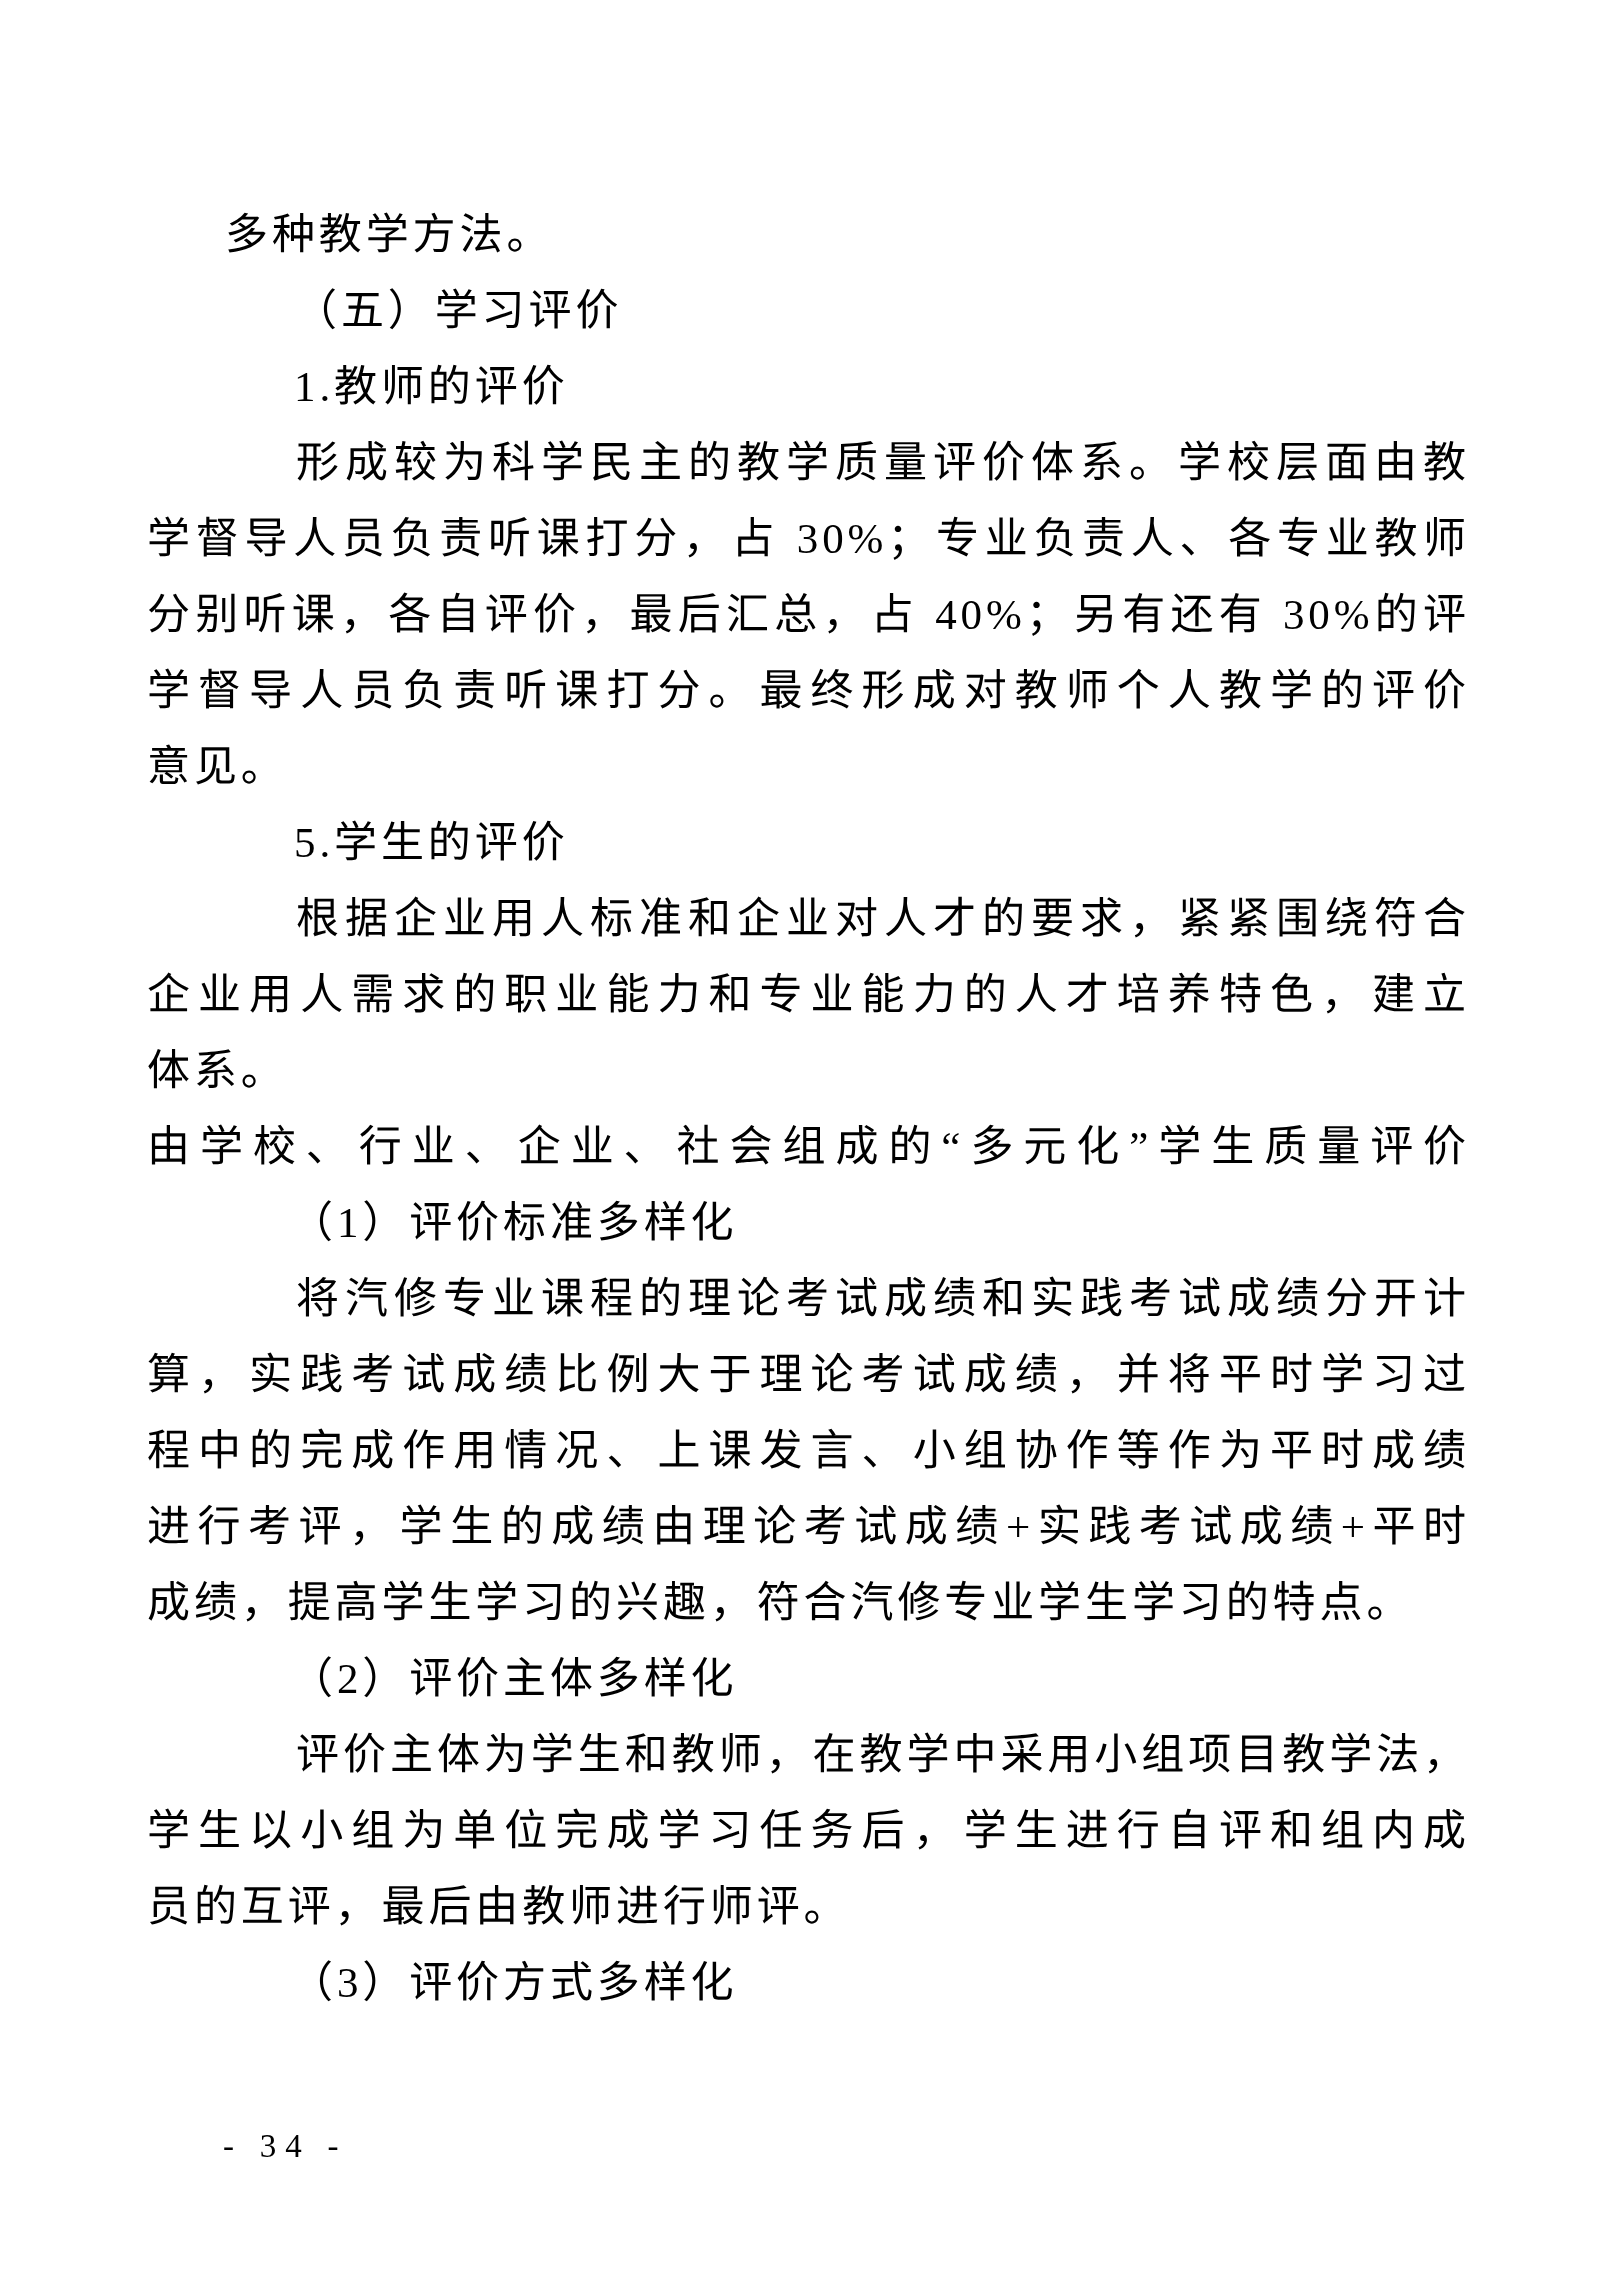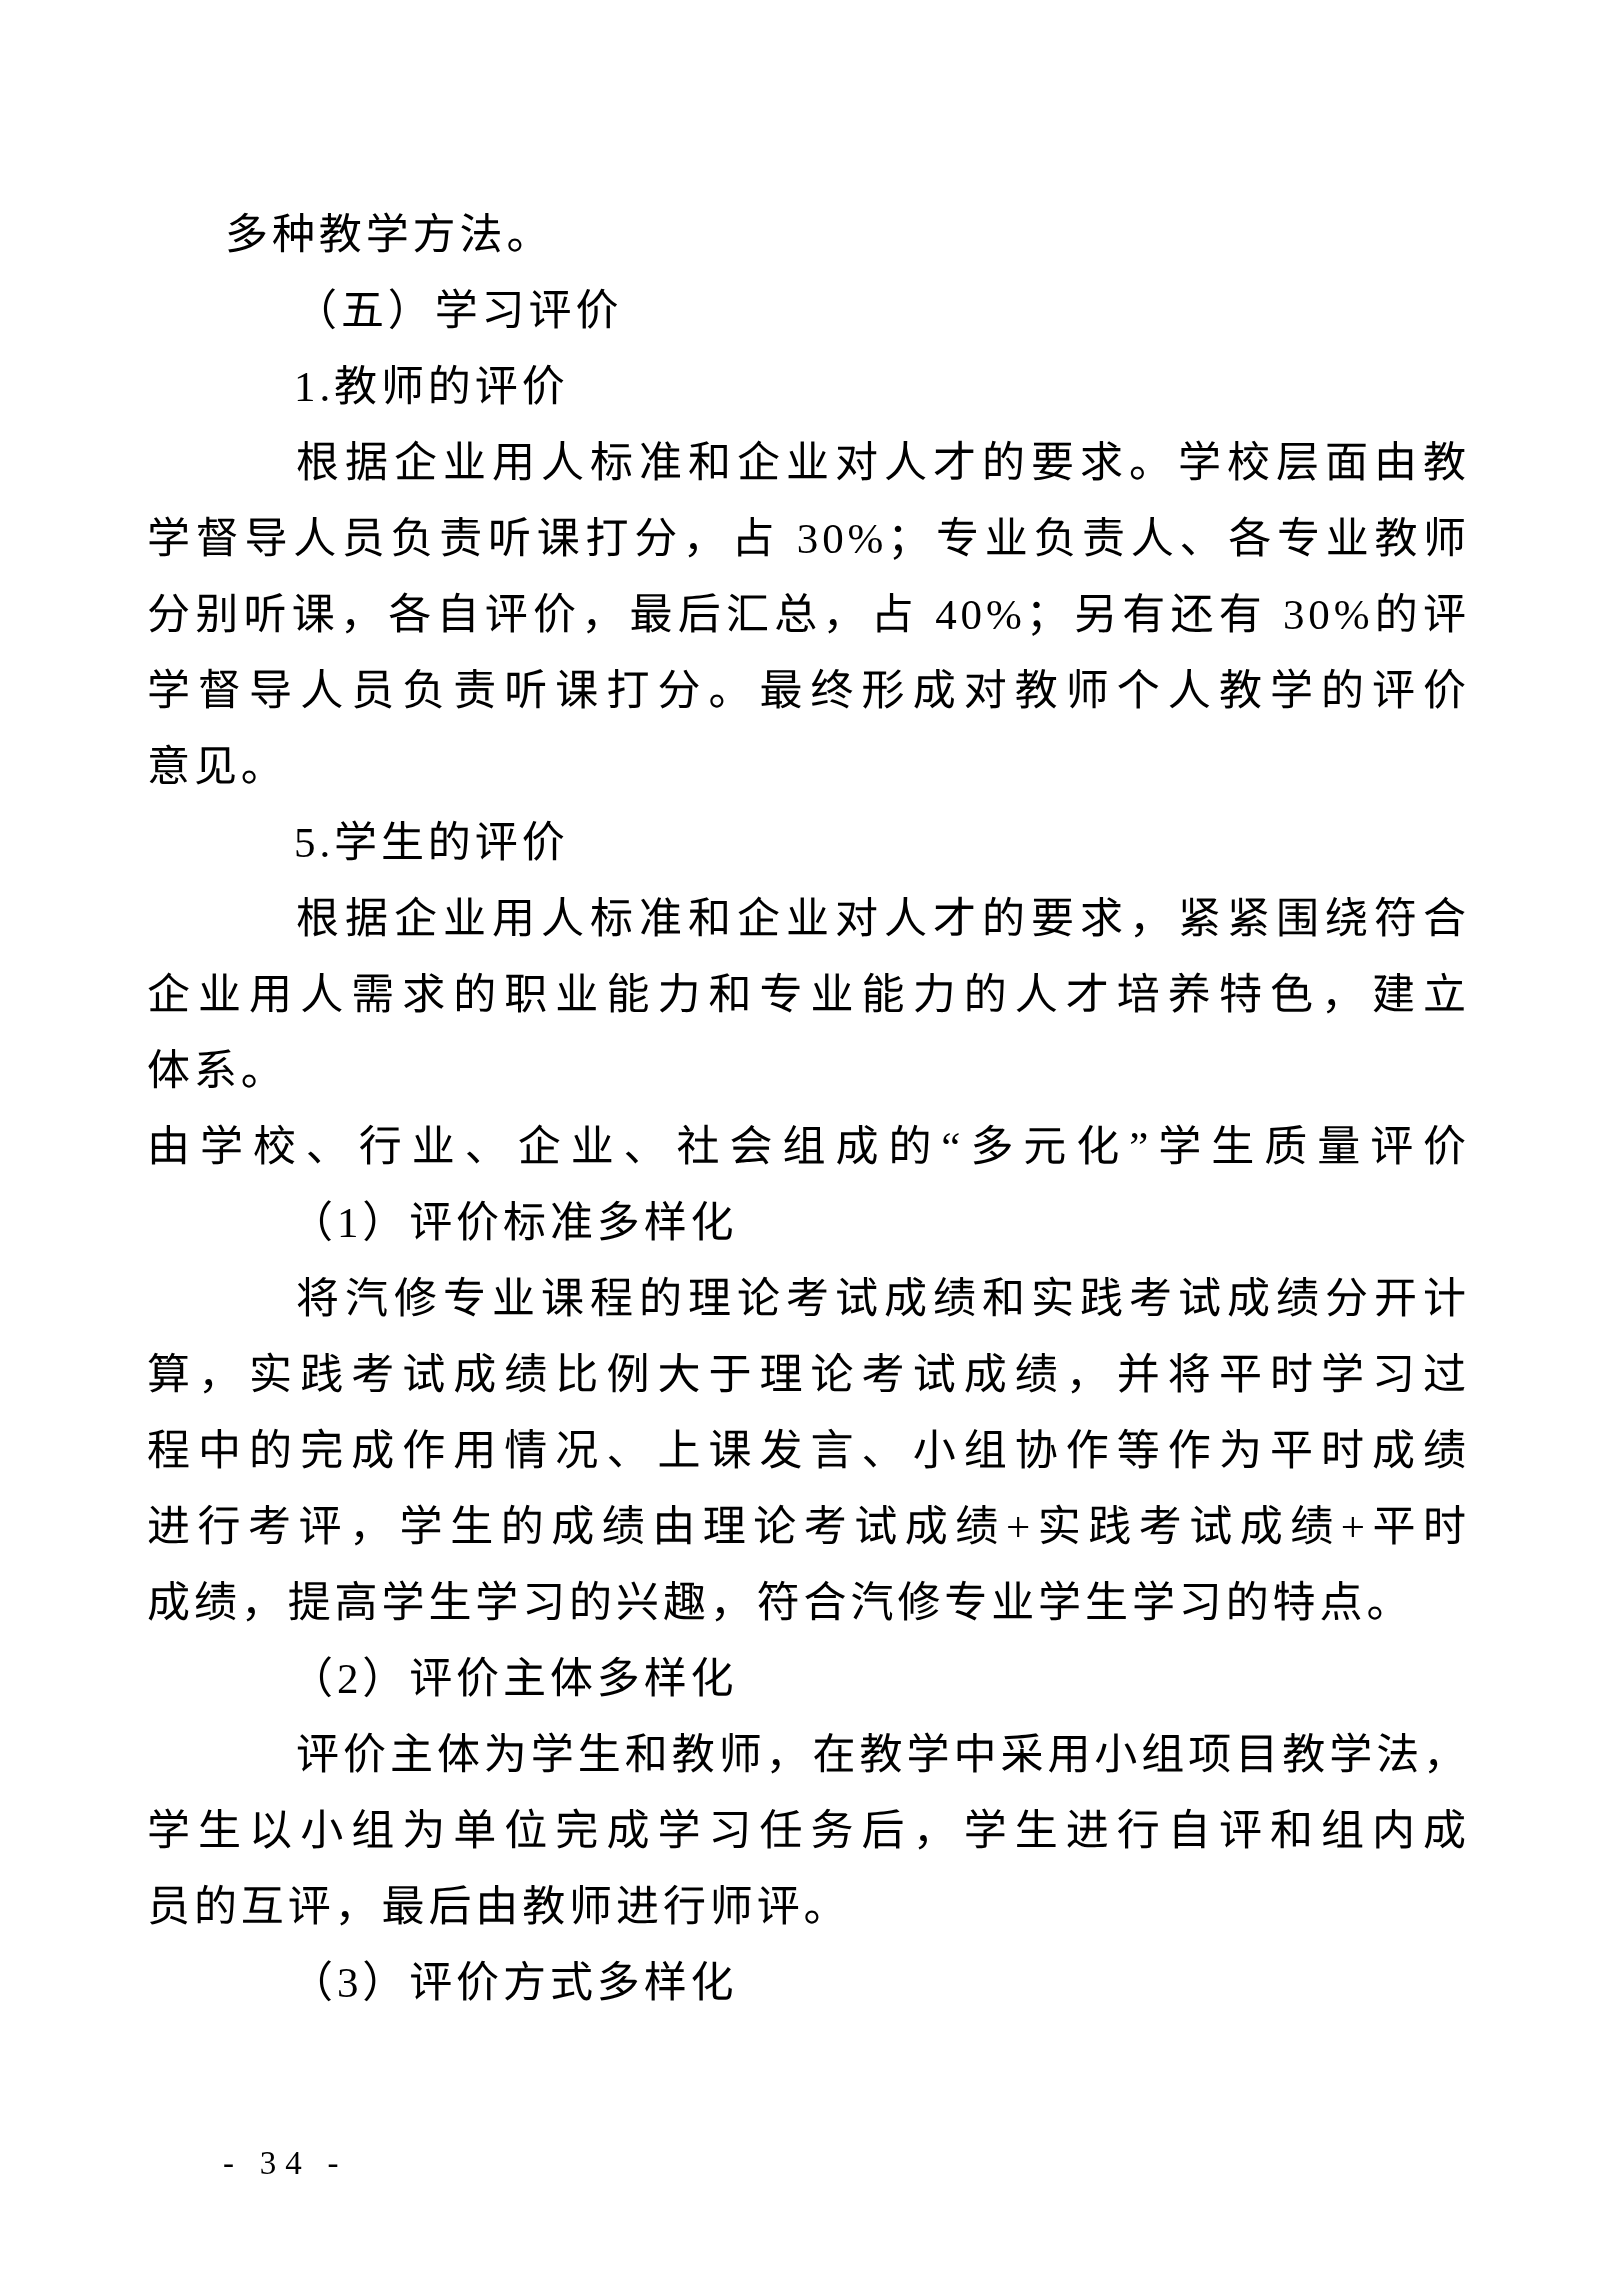--- a/index.html
+++ b/index.html
@@ -57,32 +57,31 @@
   }
   .footer {
     position: absolute;
     left: 223px;
     top: 2125px;
     height: 43px;
     line-height: 43px;
     font-size: 33px;
     letter-spacing: 8.8px;
     color: #000000;
-    margin-top: 17px;
   }
 </style>
 </head>
 <body>
 
 <div class="page">
   <div class="content">
     <div class="ln half">多种教学方法。</div>
     <div class="ln hd">（五）学习评价</div>
     <div class="ln hd">1.教师的评价</div>
-    <div class="ln jf fi">根据企业用人标准和企业对人才的要求。学校层面由教</div>
+    <div class="ln jf fi">形成较为科学民主的教学质量评价体系。学校层面由教</div>
     <div class="ln jf">学督导人员负责听课打分，占 30%；专业负责人、各专业教师</div>
     <div class="ln jf">分别听课，各自评价，最后汇总，占 40%；另有还有 30%的评</div>
     <div class="ln jf">学督导人员负责听课打分。最终形成对教师个人教学的评价</div>
     <div class="ln">意见。</div>
     <div class="ln hd">5.学生的评价</div>
     <div class="ln jf fi">根据企业用人标准和企业对人才的要求，紧紧围绕符合</div>
     <div class="ln jf">企业用人需求的职业能力和专业能力的人才培养特色，建立</div>
     <div class="ln">体系。</div>
     <div class="ln jf">由学校、行业、企业、社会组成的“多元化”学生质量评价</div>
     <div class="ln sb">（1）评价标准多样化</div>

